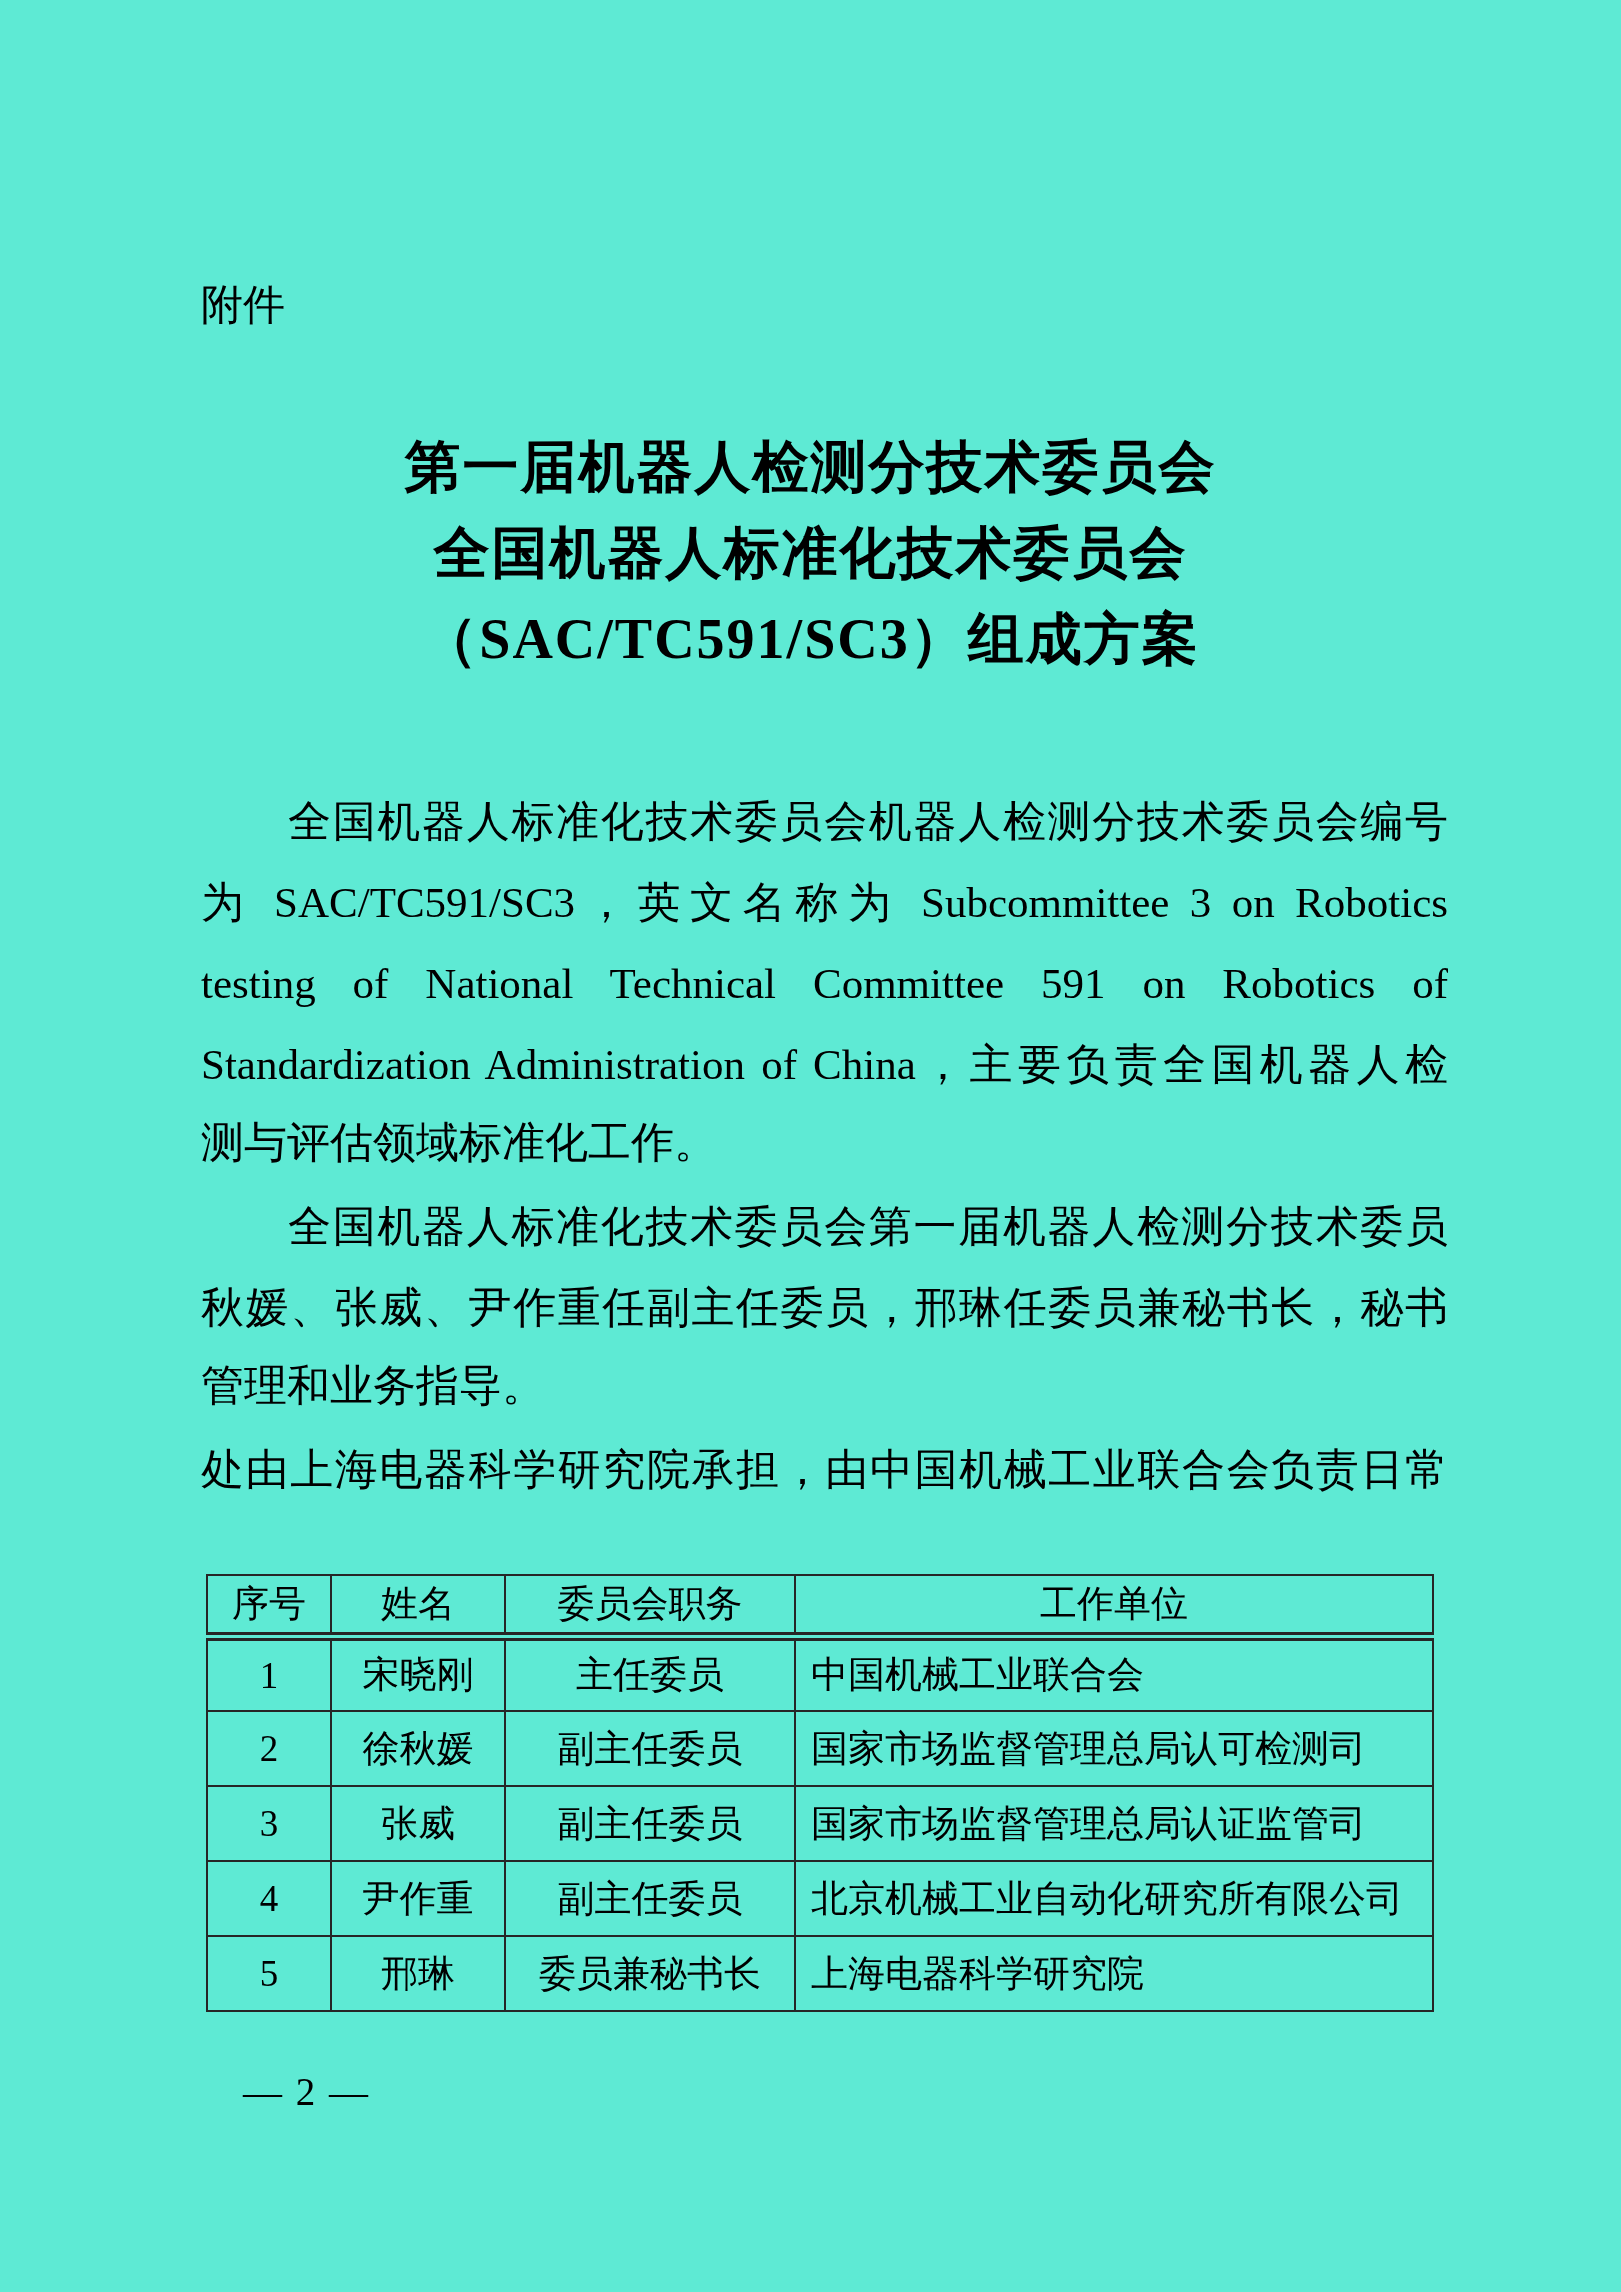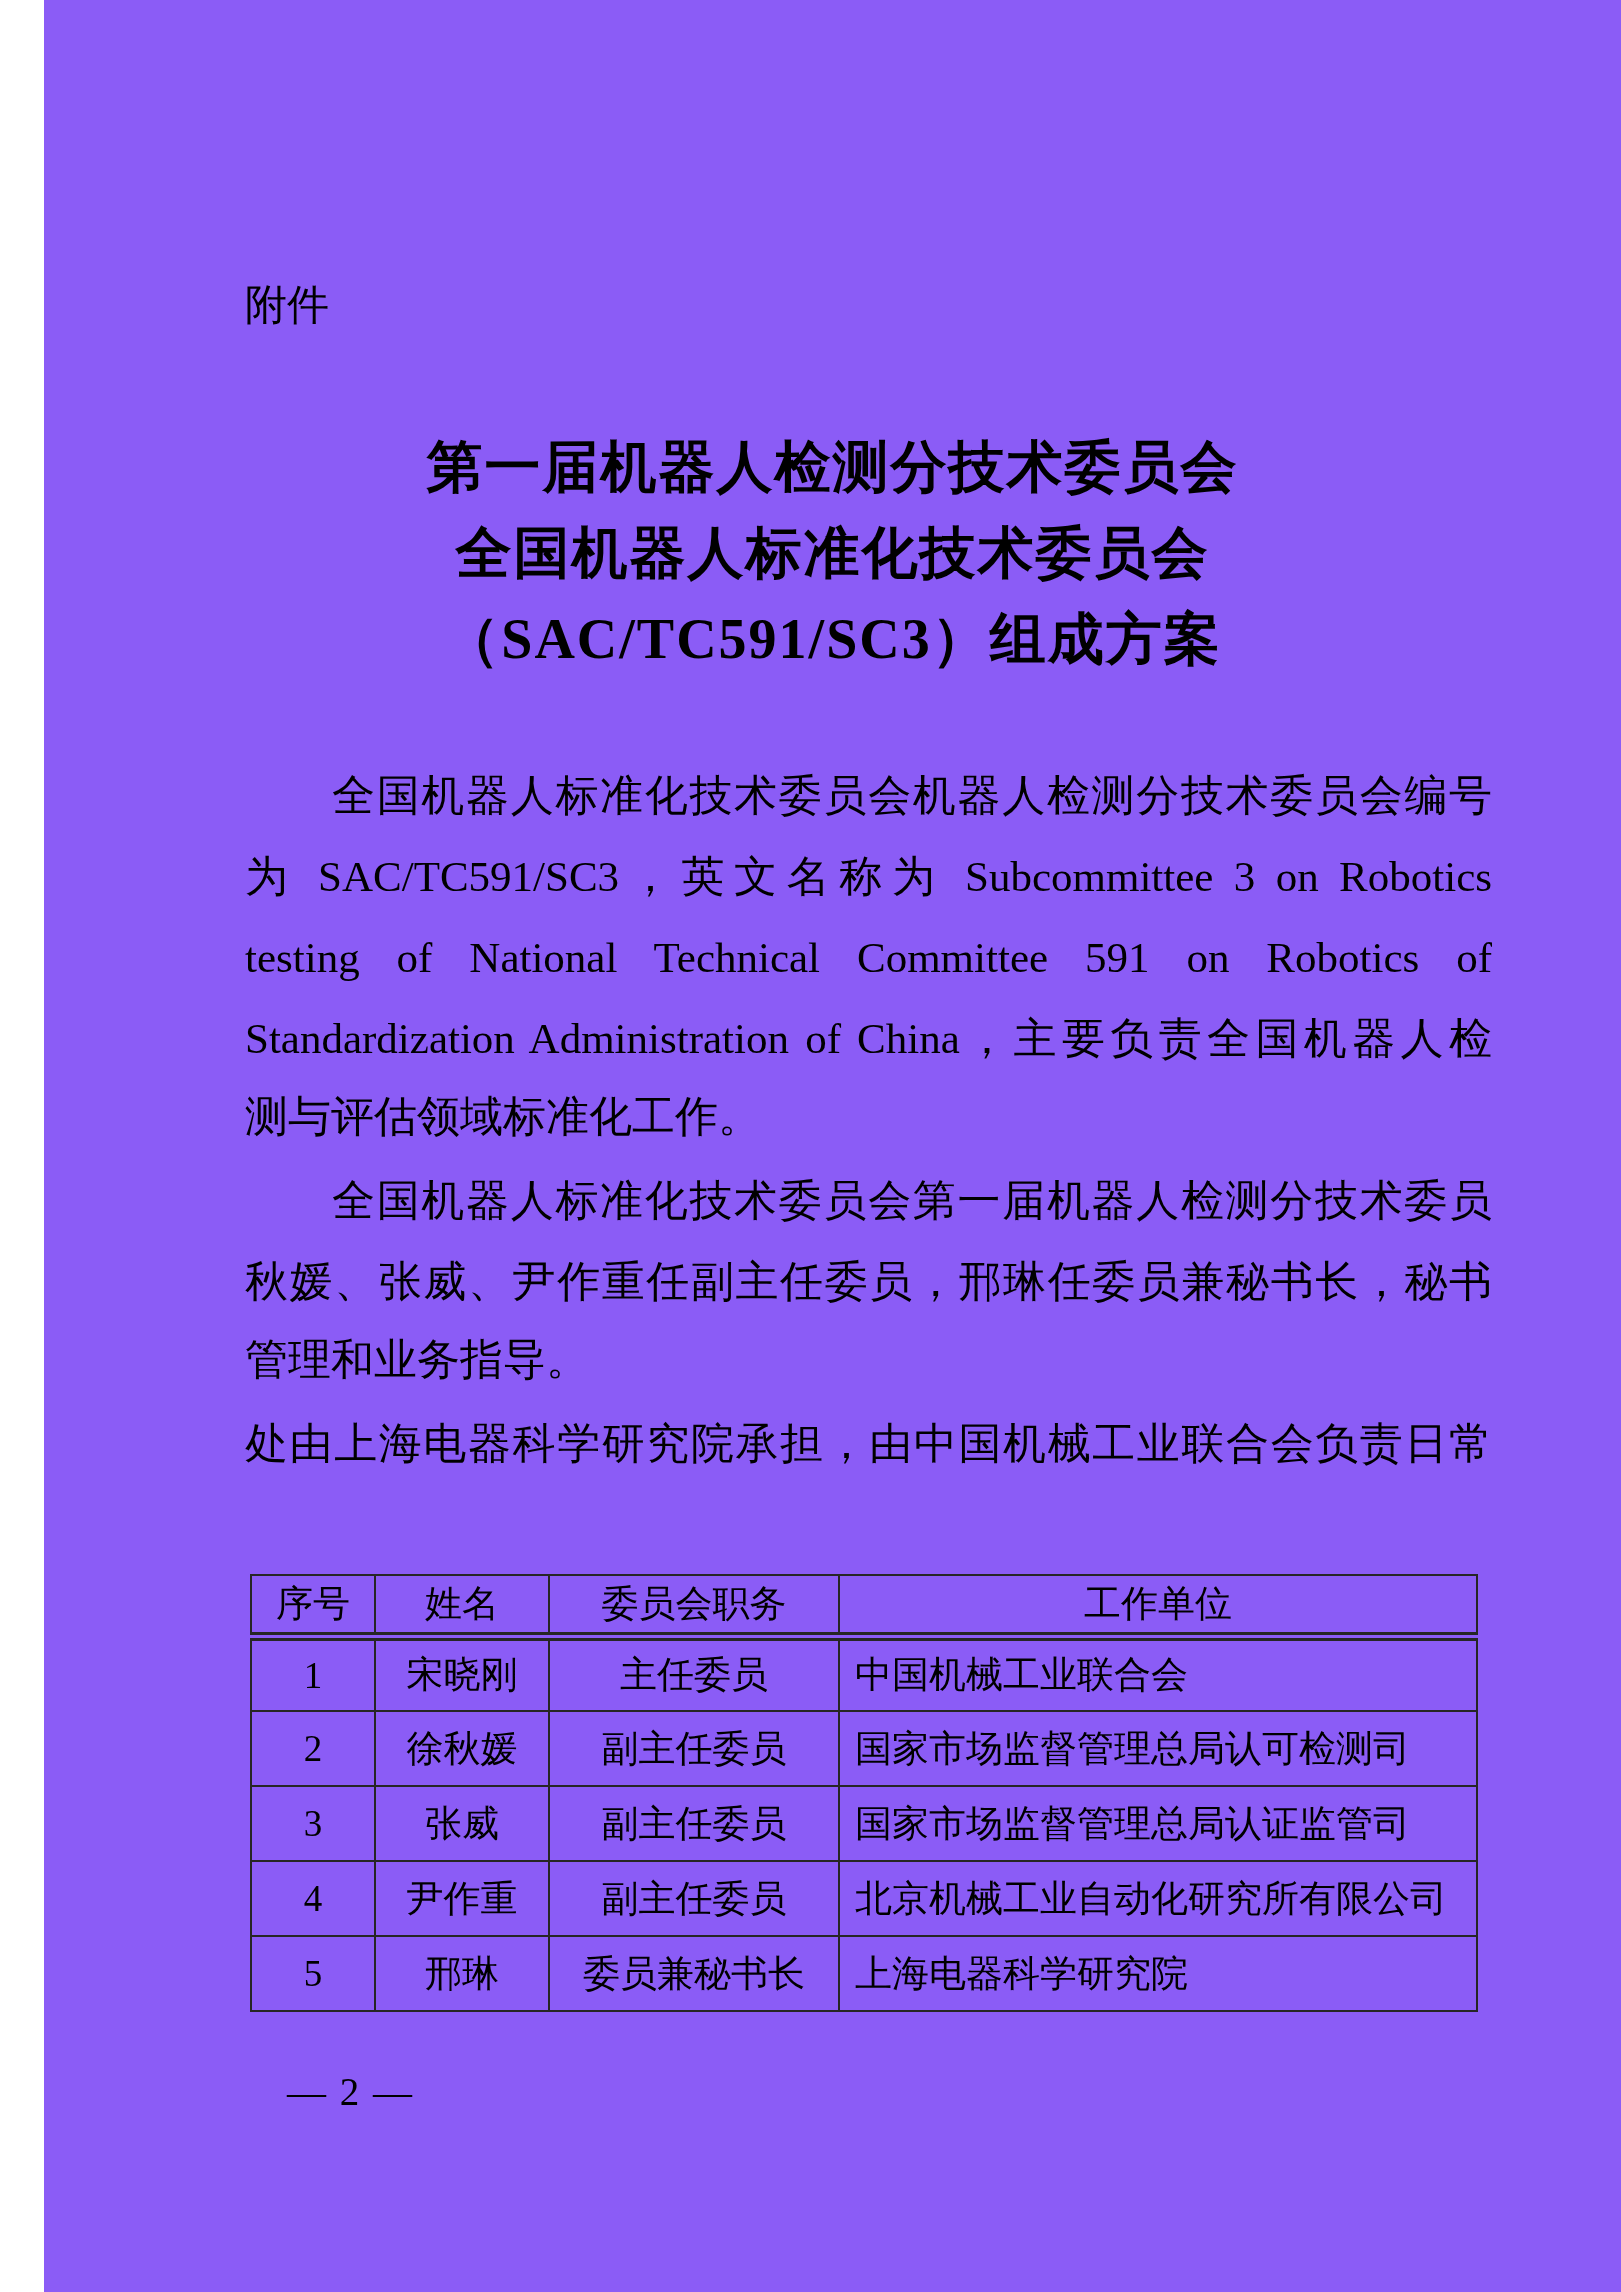--- a/index.html
+++ b/index.html
@@ -2,37 +2,37 @@
 <html><head>
 <meta charset="utf-8">
 <style>
   * { margin:0; padding:0; box-sizing:border-box; }
   html,body { background:#ffffff; }
   body {
     width:1621px; height:2293px; position:relative;
     font-family:"Liberation Serif","DejaVu Serif",serif;
     color:#000000;
   }
-  .page { position:absolute; inset:0; background:#8b5cf6; overflow:hidden;margin-left:44px; }
+  .page { position:absolute; inset:0; background:#5eead4; overflow:hidden; }
 
   .attachment {
     position:absolute; left:201px; top:281px;
     font-family:"Liberation Sans","DejaVu Sans",sans-serif;
     font-size:42px; line-height:47px; color:#000;
   }
 
   .doc-title {
     position:absolute; left:0; right:0; top:424px;
     text-align:center; font-weight:bold;
     font-size:56px; line-height:86px; letter-spacing:2px;
     font-family:"Liberation Serif","DejaVu Serif",serif;
   }
 
   .bodytext {
-    position:absolute; left:201px; top:755px; width:1247px;
+    position:absolute; left:201px; top:781px; width:1247px;
     font-size:43px;
   }
   .line { line-height:81px; height:81px; text-align:justify; text-align-last:justify; overflow:hidden; white-space:nowrap; }
   .line.plast { text-align-last:left;font-family:Liberation Mono, monospace; }
   .line.indent { text-indent:87px; }
 
   table.committee {
     position:absolute; left:206px; top:1574px; width:1227px;
     border-collapse:collapse; table-layout:fixed;
     font-size:37px; color:#000;

